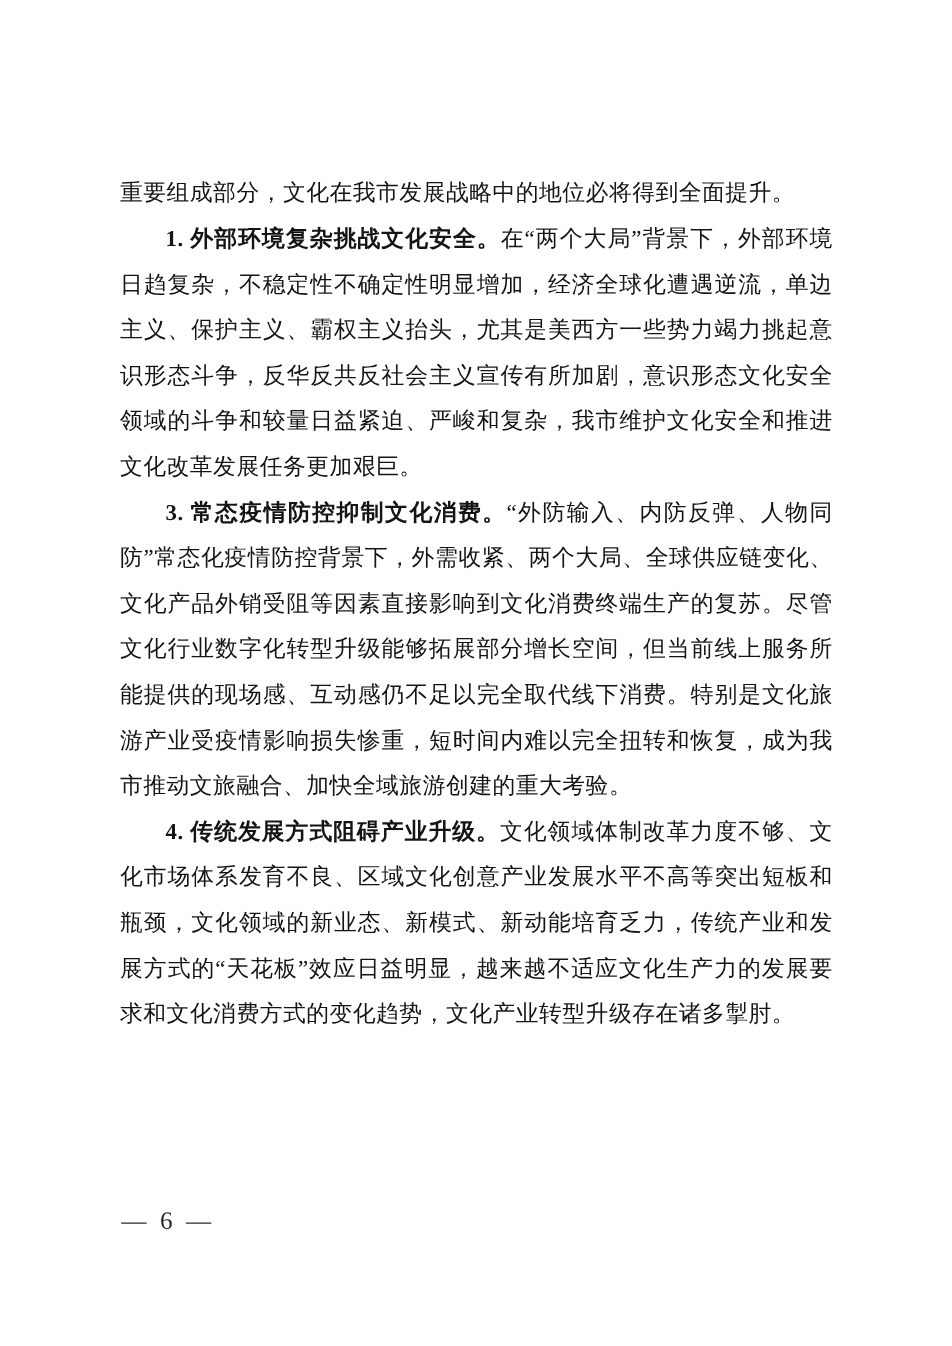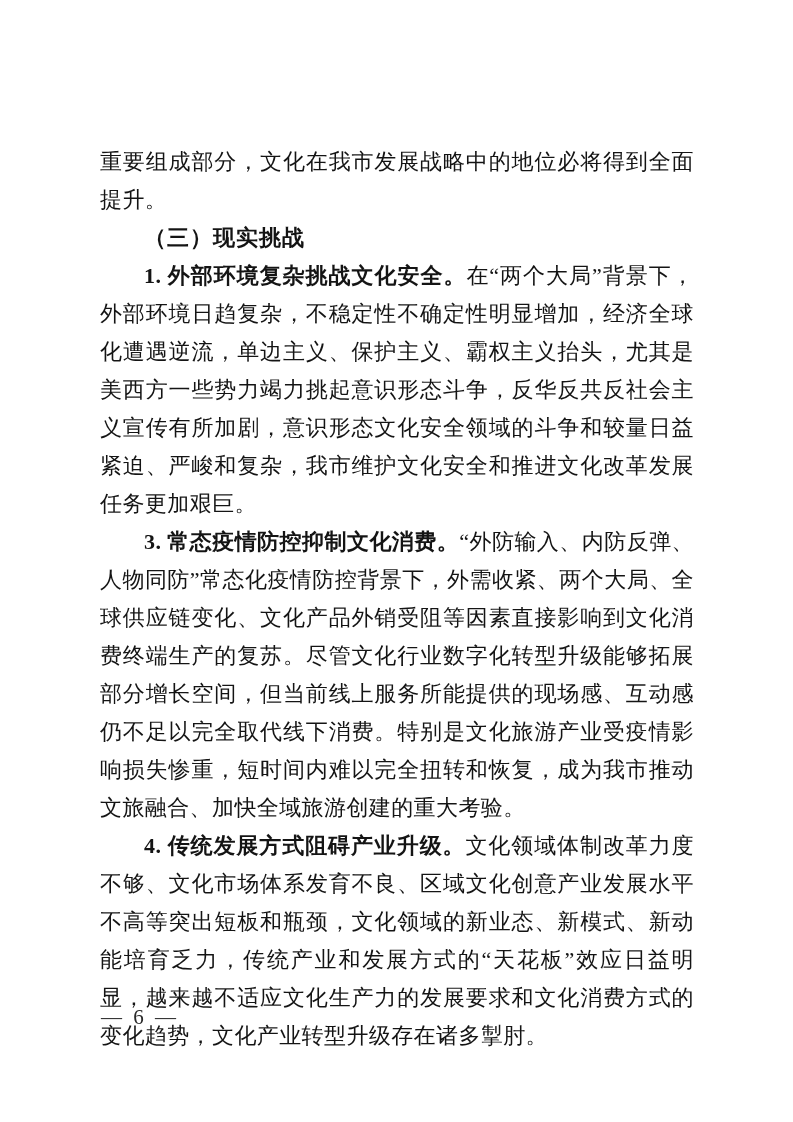--- a/index.html
+++ b/index.html
@@ -14,21 +14,21 @@
     background: #ffffff;
     color: #141414;
     font-family: "Liberation Serif", serif;
     overflow: hidden;
   }
   .content {
     position: absolute;
     left: 100px;
     top: 143px;
     width: 594px;
-    font-size: 22px;
+    font-size: 19px;
     line-height: 38px;
     text-align: justify;
     text-justify: inter-character;
     text-align-last: left;
     letter-spacing: 0.4px;
   }
   .content p {
     margin: 0;
     padding: 0;
   }
@@ -59,21 +59,20 @@
   }
 </style>
 </head>
 <body>
 
 <div class="page">
   <div class="content">
 
     <p class="para-continuation">重要组成部分，文化在我市发展战略中的地位必将得到全面提升。</p>
 
-    <p class="section-heading">（三）现实挑战</p>
 
     <p class="para"><span class="lead">1. 外部环境复杂挑战文化安全。</span><span>在“两个大局”背景下，外部环境日趋复杂，不稳定性不确定性明显增加，经济全球化遭遇逆流，单边主义、保护主义、霸权主义抬头，尤其是美西方一些势力竭力挑起意识形态斗争，反华反共反社会主义宣传有所加剧，意识形态文化安全领域的斗争和较量日益紧迫、严峻和复杂，我市维护文化安全和推进文化改革发展任务更加艰巨。</span></p>
 
     <p class="para"><span class="lead">3. 常态疫情防控抑制文化消费。</span><span>“外防输入、内防反弹、人物同防”常态化疫情防控背景下，外需收紧、两个大局、全球供应链变化、文化产品外销受阻等因素直接影响到文化消费终端生产的复苏。尽管文化行业数字化转型升级能够拓展部分增长空间，但当前线上服务所能提供的现场感、互动感仍不足以完全取代线下消费。特别是文化旅游产业受疫情影响损失惨重，短时间内难以完全扭转和恢复，成为我市推动文旅融合、加快全域旅游创建的重大考验。</span></p>
 
     <p class="para"><span class="lead">4. 传统发展方式阻碍产业升级。</span><span>文化领域体制改革力度不够、文化市场体系发育不良、区域文化创意产业发展水平不高等突出短板和瓶颈，文化领域的新业态、新模式、新动能培育乏力，传统产业和发展方式的“天花板”效应日益明显，越来越不适应文化生产力的发展要求和文化消费方式的变化趋势，文化产业转型升级存在诸多掣肘。</span></p>
 
   </div>
 
   <div class="footer">

